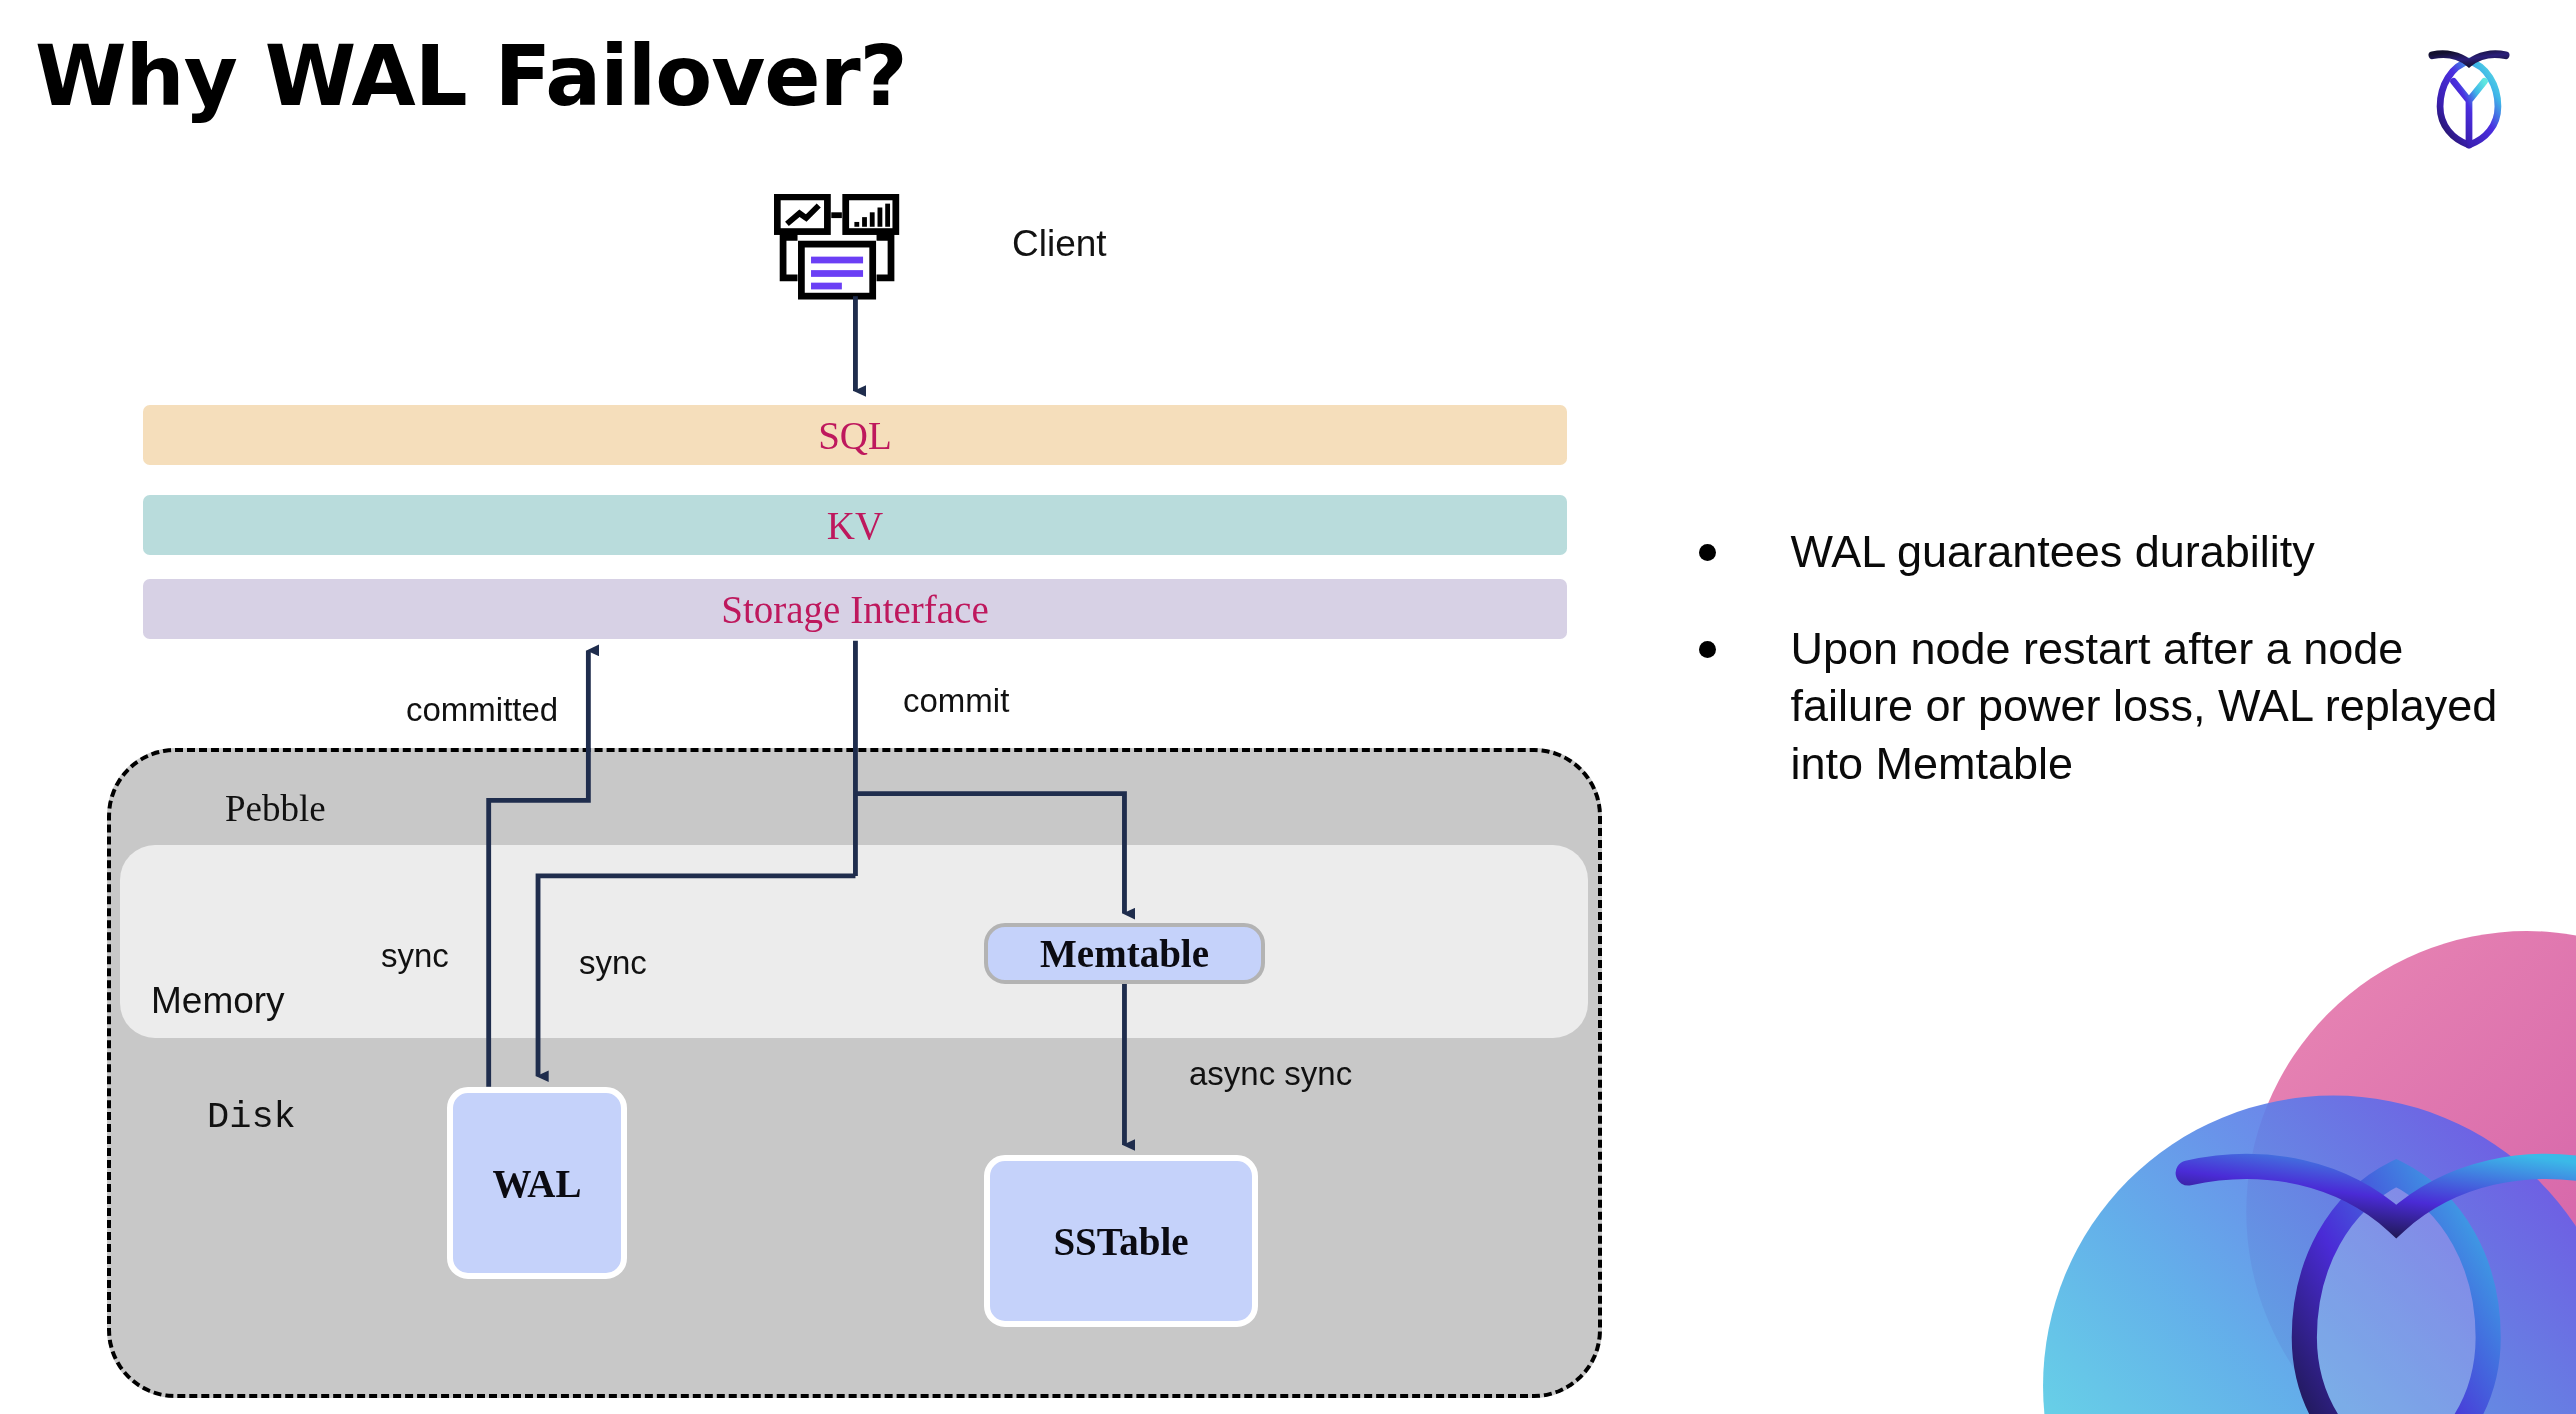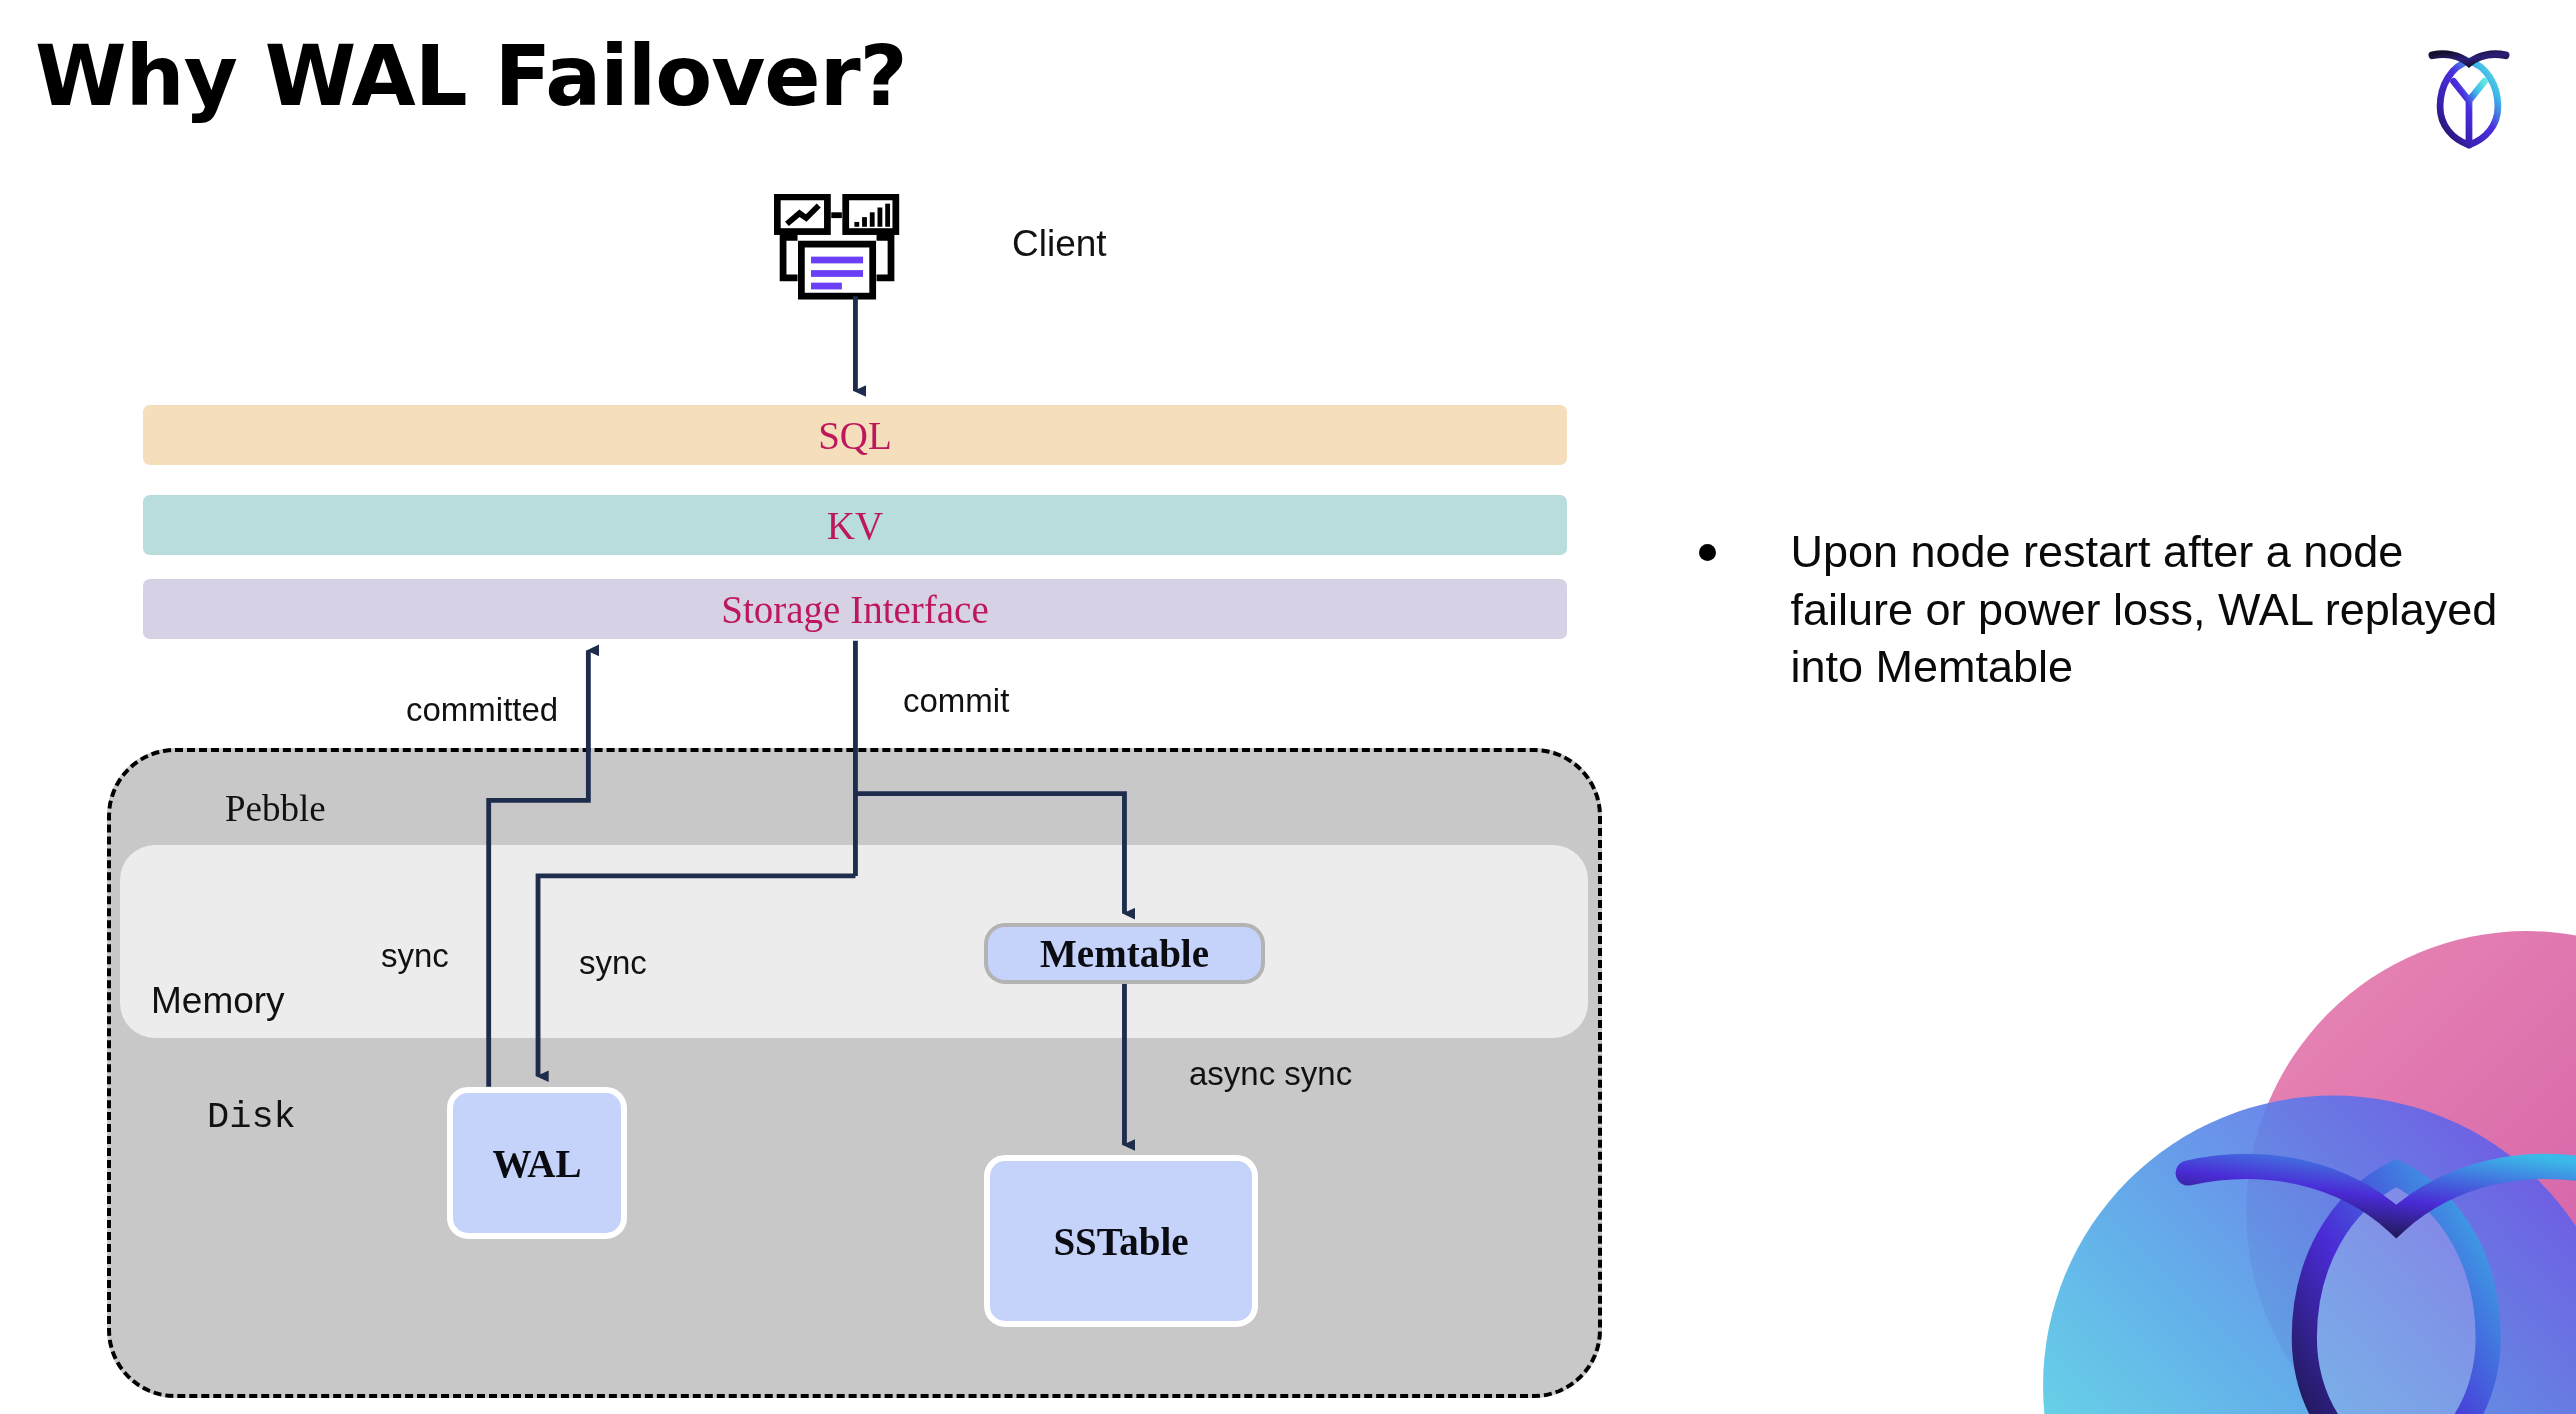--- a/index.html
+++ b/index.html
@@ -162,21 +162,21 @@
     left: 984px;
     top: 923px;
     width: 281px;
     height: 61px;
     border: 4.8px solid #b3b3b3;
   }
   #box-wal {
     left: 447px;
     top: 1087px;
     width: 180px;
-    height: 152px;
+    height: 192px;
     border: 6.8px solid #ffffff;
     text-align: right;
   }
   #box-sstable {
     left: 984px;
     top: 1155px;
     width: 274px;
     height: 172px;
     border: 6.8px solid #ffffff;
   }
@@ -368,18 +368,22 @@
 
   <div class="edge-label" id="label-committed">committed</div>
   <div class="edge-label" id="label-commit">commit</div>
   <div class="edge-label" id="label-sync-left">sync</div>
   <div class="edge-label" id="label-sync-right">sync</div>
   <div class="edge-label" id="label-async-flush">async sync</div>
 
   <div id="bullet-list">
     <div class="bullet-item">
       <span class="bullet-marker"></span>
+      <span class="bullet-text">WAL guarantees durability</span>
+    </div>
+    <div class="bullet-item">
+      <span class="bullet-marker"></span>
       <span class="bullet-text">Upon node restart after a node failure or power loss, WAL replayed into Memtable</span>
     </div>
   </div>
 
 </div>
 
 
 </body></html>

